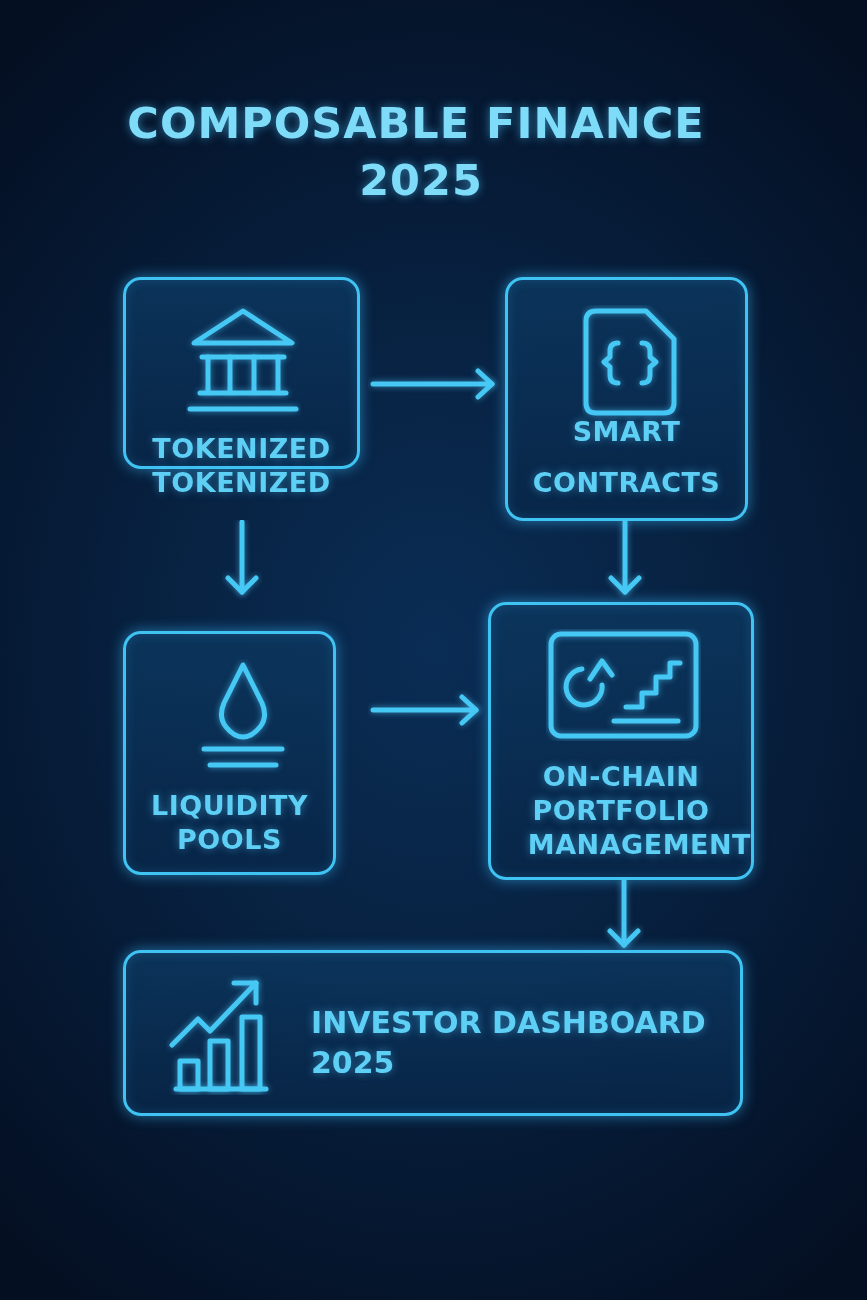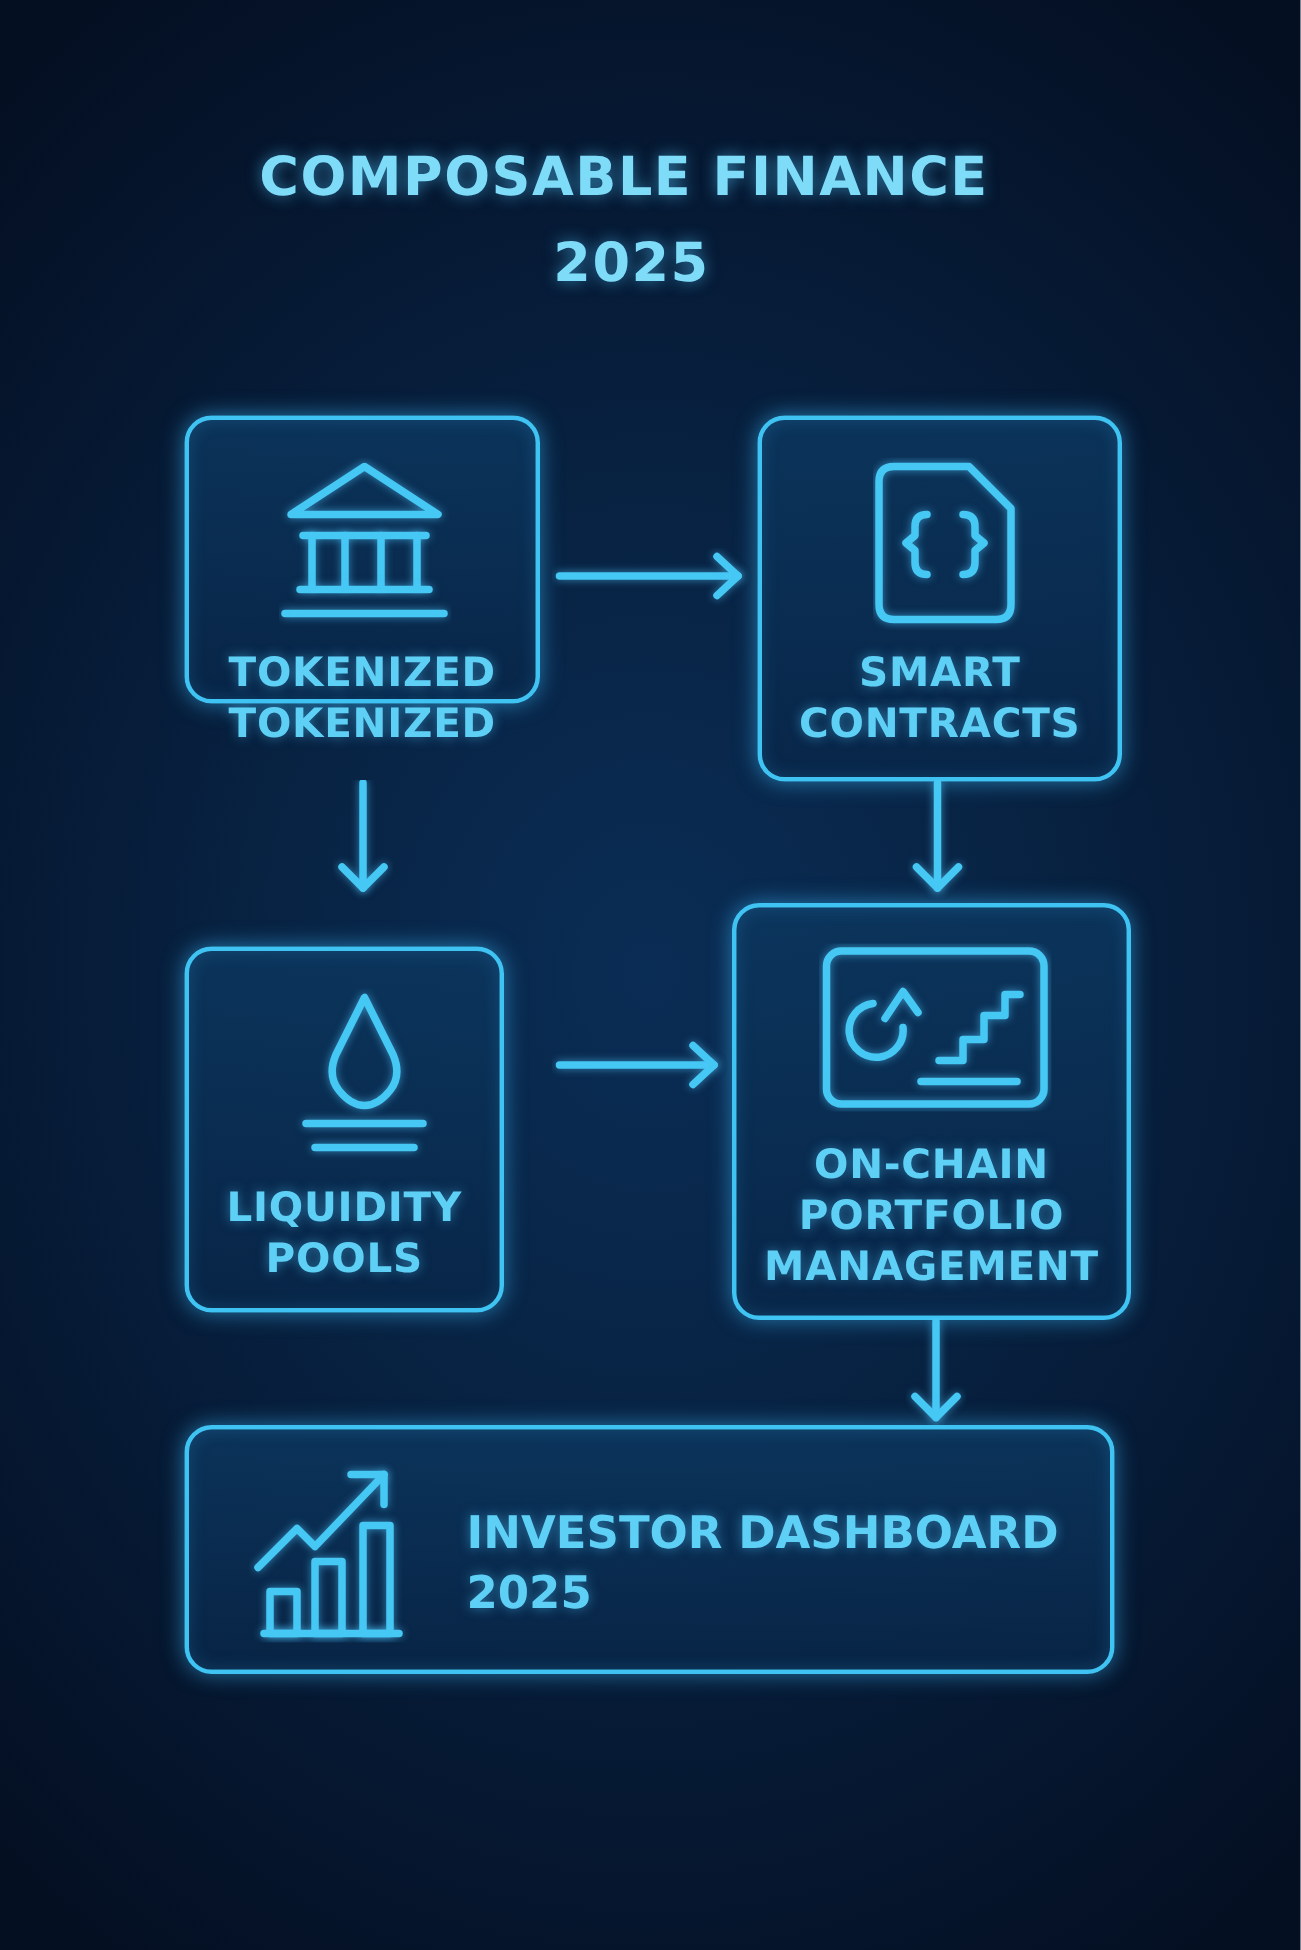--- a/index.html
+++ b/index.html
@@ -5,21 +5,21 @@
   html, body { margin: 0; padding: 0; }
   body {
     width: 867px; height: 1300px; overflow: hidden;
     background: radial-gradient(ellipse 75% 60% at 50% 50%, #0a2d55 0%, #082445 35%, #061a35 65%, #040f22 100%);
     font-family: "DejaVu Sans", sans-serif;
     position: relative;
     color: #5fd0f5;
   }
   .title {
     position: absolute; left: 0; width: 830px; text-align: center;
-    color: #7fdcf8; font-weight: bold; font-size: 36px; letter-spacing: 1px;
+    color: #7fdcf8; font-weight: bold; font-size: 43px; letter-spacing: 1px;
     text-shadow: 0 0 10px rgba(80,200,255,0.55);
   }
   .title.l1 { top: 98px; left: 0px; width: 832px; }
   .title.l2 { top: 155px; width: 842px; }
   .node {
     position: absolute; box-sizing: border-box;
     border: 3px solid #3fc3f2; border-radius: 18px;
     background: linear-gradient(180deg, rgba(12,55,95,0.85), rgba(8,38,72,0.85));
     box-shadow: 0 0 14px rgba(60,190,255,0.55), inset 0 0 12px rgba(60,190,255,0.18);
   }
@@ -56,21 +56,21 @@
   <div class="label" style="top:152px;">TOKENIZED</div>
   <div class="label" style="top:186px;">TOKENIZED</div>
 </div>
 
 <div class="node" style="left:505px; top:277px; width:243px; height:244px;">
   <svg class="icon" style="left:74px; top:25px;" width="100" height="115" viewBox="0 0 100 115">
     <path class="s" d="M14 6 L64 6 L92 34 L92 98 Q92 108 82 108 L14 108 Q4 108 4 98 L4 16 Q4 6 14 6 Z"></path>
     <path class="s" d="M36 38 Q28 38 28 46 L28 52 L22 57 L28 62 L28 70 Q28 78 36 78"></path>
     <path class="s" d="M60 38 Q68 38 68 46 L68 52 L74 57 L68 62 L68 70 Q68 78 60 78"></path>
   </svg>
-  <div class="label" style="top:152px;">SMART</div>
+  <div class="label" style="top:135px;">SMART</div>
   <div class="label" style="top:186px;">CONTRACTS</div>
 </div>
 
 <div class="node" style="left:123px; top:602px; width:213px; height:244px;margin-top:29px;">
   <svg class="icon" style="left:70px; top:25px;" width="95" height="115" viewBox="0 0 95 115">
     <path class="s" d="M47 6 L28 44 Q22 58 30 68 Q38 78 47 78 Q56 78 64 68 Q72 58 66 44 Z"></path>
     <line class="s" x1="8" y1="90" x2="86" y2="90"></line>
     <line class="s" x1="14" y1="106" x2="80" y2="106"></line>
   </svg>
   <div class="label" style="top:155px;">LIQUIDITY</div>
@@ -80,21 +80,21 @@
 <div class="node" style="left:488px; top:602px; width:266px; height:278px;">
   <svg class="icon" style="left:55px; top:24px;" width="155" height="112" viewBox="0 0 155 112">
     <rect class="s" x="5" y="5" width="145" height="102" rx="10"></rect>
     <path class="s" d="M36 40 A18 18 0 1 0 56 56"></path>
     <path class="s" d="M44 50 L56 32 L66 46"></path>
     <path class="s" d="M80 78 L96 78 L96 64 L110 64 L110 48 L124 48 L124 34 L134 34"></path>
     <line class="s" x1="68" y1="92" x2="132" y2="92"></line>
   </svg>
   <div class="label" style="top:155px;">ON-CHAIN</div>
   <div class="label" style="top:189px;">PORTFOLIO</div>
-  <div class="label" style="top:223px;">MANAGEMENT</div>
+  <div class="label" style="top:223px;text-align:right;">MANAGEMENT</div>
 </div>
 
 <div class="node" style="left:123px; top:950px; width:620px; height:166px;">
   <svg class="icon" style="left:40px; top:22px;" width="110" height="120" viewBox="0 0 110 120">
     <path class="s" d="M6 70 L32 44 L44 56 L90 8"></path>
     <path class="s" d="M68 8 L90 8 L90 28"></path>
     <rect class="s" x="14" y="86" width="18" height="28"></rect>
     <rect class="s" x="44" y="66" width="18" height="48"></rect>
     <rect class="s" x="76" y="42" width="18" height="72"></rect>
     <line class="s" x1="10" y1="114" x2="100" y2="114"></line>

